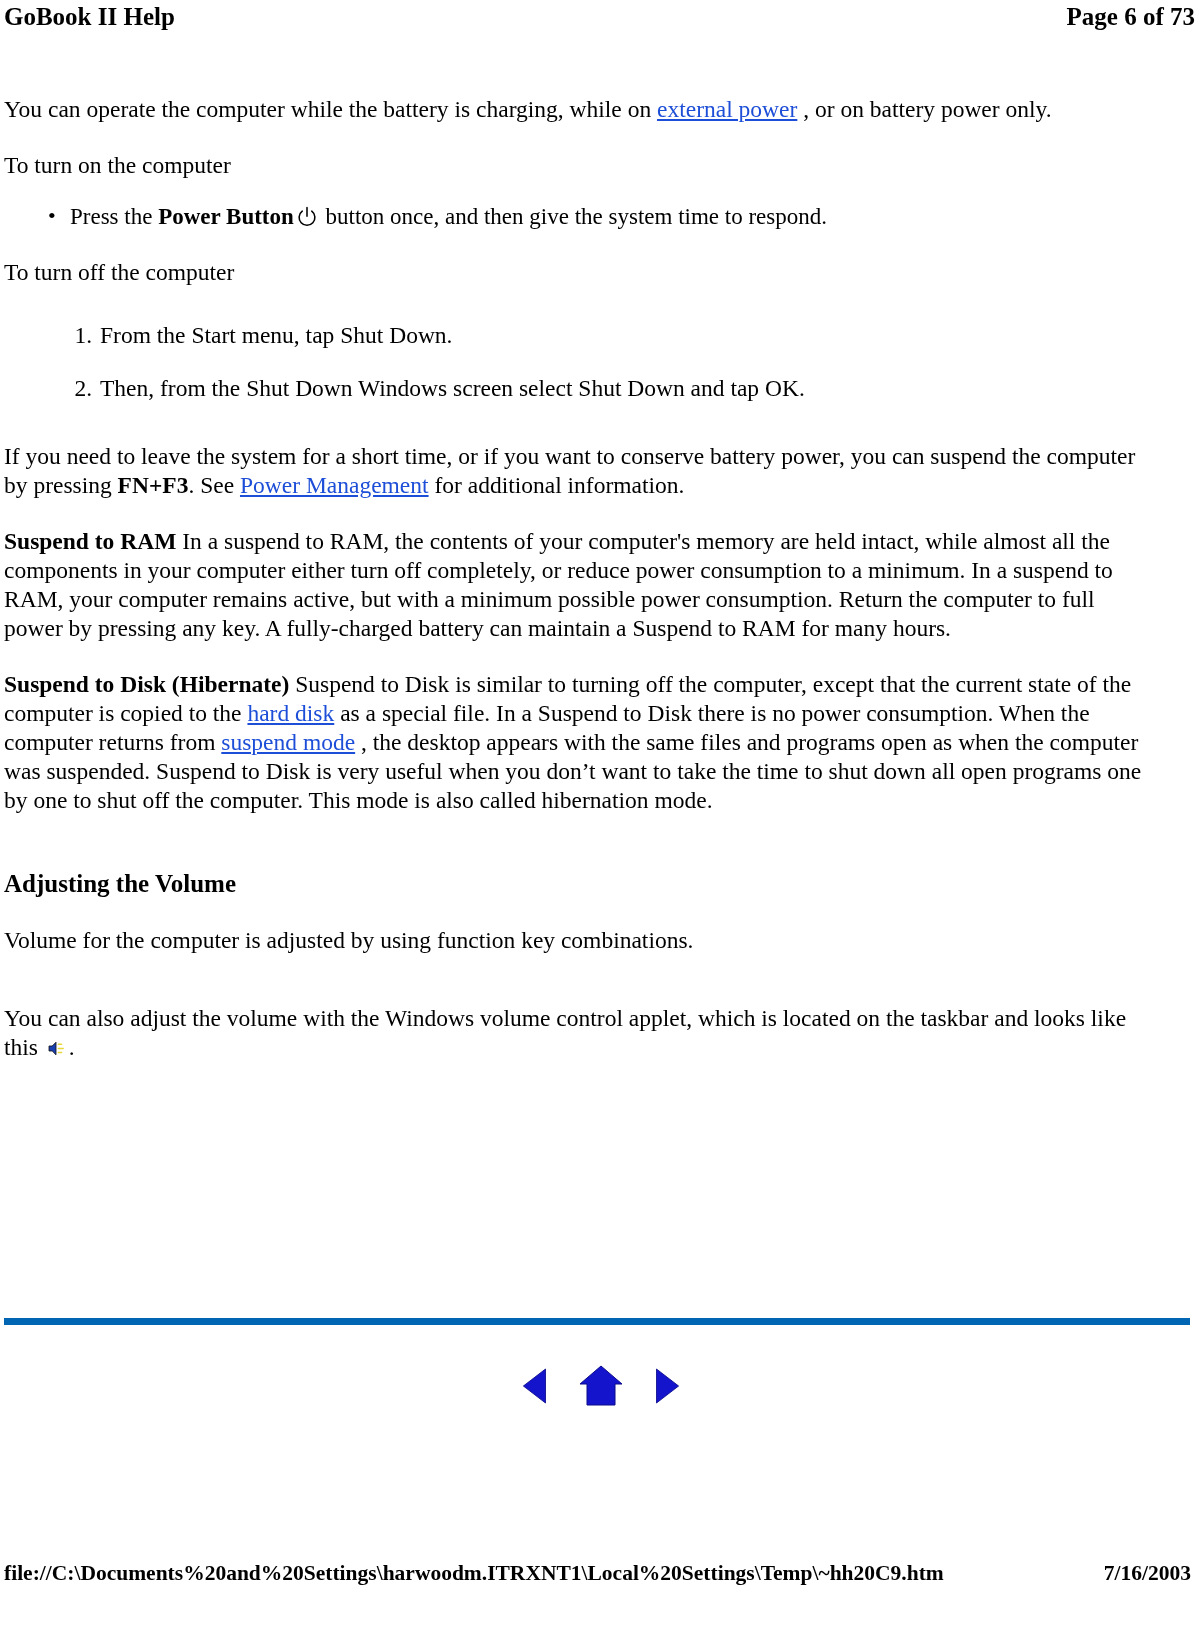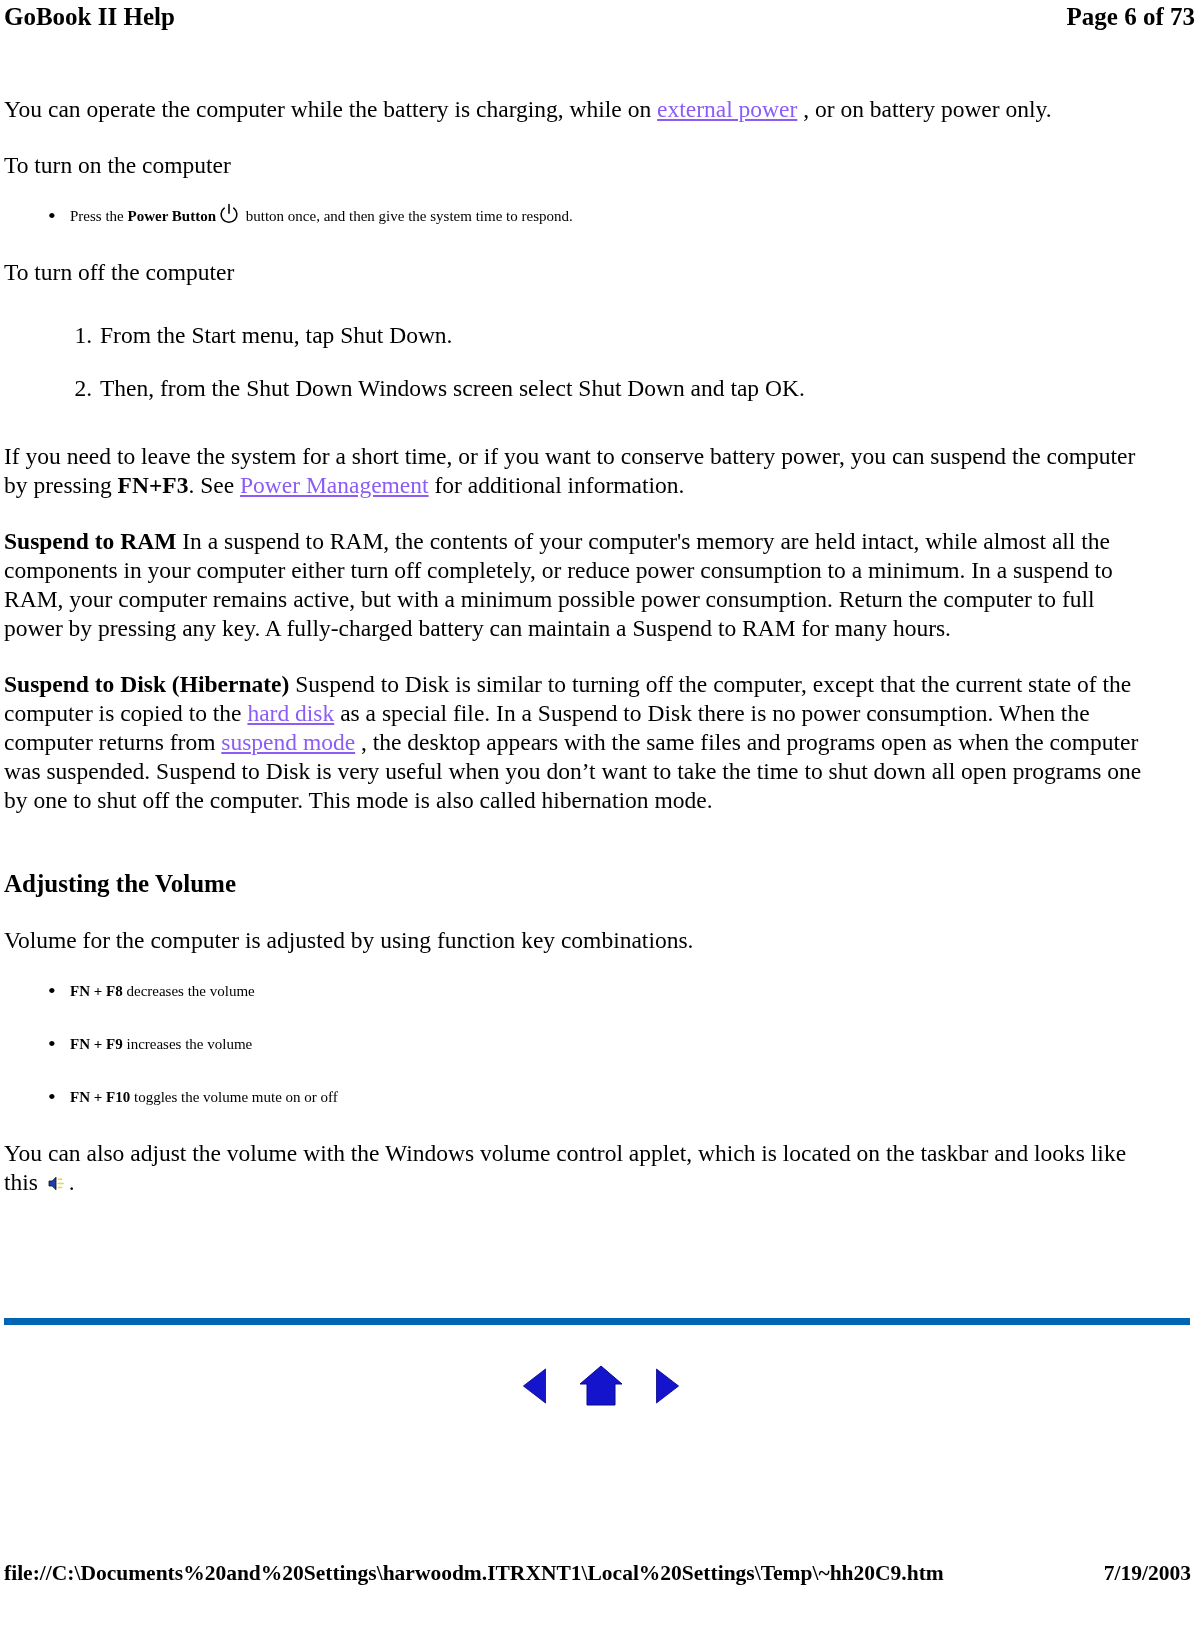--- a/index.html
+++ b/index.html
@@ -55,42 +55,42 @@
     font-size: 23.5px;
     line-height: 29px;
     margin: 0 0 0 0;
     padding: 0;
     text-align: left;
   }
   .spacer-lg { height: 27px; }
   .spacer-md { height: 22px; }
 
   a.doclink {
-    color: #8b5cf6;
+    color: #1d4ed8;
     text-decoration: underline;
   }
   .b { font-weight: bold; }
 
   h2.section-heading {
     font-size: 25px;
     font-weight: bold;
     margin: 0;
     padding: 0;
     line-height: 30px;
     font-family: "Liberation Serif", "DejaVu Serif", serif;
   }
 
   
   ul.bullets {
     margin: 0;
     padding: 0 0 0 44px;
     list-style: none;
   }
   ul.bullets > li {
-    font-size: 15px;
+    font-size: 23px;
     line-height: 29px;
     position: relative;
     padding-left: 22px;
     margin: 0;
   }
   ul.bullets > li::before {
     content: "\2022";
     position: absolute;
     left: 0;
     top: -1px;
@@ -239,25 +239,20 @@
     <div class="spacer-lg"></div>
 
     <h2 class="section-heading">Adjusting the Volume</h2>
 
     <div class="spacer-lg"></div>
 
     <p class="para">Volume for the computer is adjusted by using function key combinations.</p>
 
     <div class="spacer-md"></div>
 
-    <ul class="bullets">
-      <li><span class="b">FN + F8</span><span> decreases the volume</span></li>
-      <li class="li-spaced" style="margin-top:24px;"><span class="b">FN + F9</span><span> increases the volume</span></li>
-      <li class="li-spaced" style="margin-top:24px;"><span class="b">FN + F10</span><span>  toggles the volume mute on or off</span></li>
-    </ul>
 
     <div class="spacer-lg"></div>
 
     <p class="para"><span>You can also adjust the volume with the Windows volume control applet, which is located on the taskbar and looks like this </span><span class="volume-icon"><svg viewBox="0 0 21 19" width="21" height="19" aria-hidden="true">
             <rect x="0" y="0" width="21" height="19" fill="#ffffff"></rect>
             <path d="M3 7 L6.2 7 L10 3.2 L10 15.8 L6.2 12 L3 12 Z" fill="#1a3fb0" stroke="#101010" stroke-width="0.8" stroke-linejoin="round"></path>
             <path d="M12.4 5.3 L15.6 5.3" stroke="#e8d83a" stroke-width="1.5" stroke-linecap="round"></path>
             <path d="M12.4 9.4 L17.2 9.4" stroke="#e8d83a" stroke-width="1.5" stroke-linecap="round"></path>
             <path d="M12.4 13.5 L15.6 13.5" stroke="#e8d83a" stroke-width="1.5" stroke-linecap="round"></path>
           </svg></span><span>.</span></p>
@@ -282,16 +277,16 @@
     </span>
     <span class="nav-btn" title="Next">
       <svg viewBox="0 0 40 46" width="34" height="40" aria-hidden="true">
         <polygon points="10,3 10,43 36,23" fill="#1414CC" stroke="#0b0b8c" stroke-width="1"></polygon>
       </svg>
     </span>
   </div>
 
   <div class="page-footer">
     <div class="footer-path">file://C:\Documents%20and%20Settings\harwoodm.ITRXNT1\Local%20Settings\Temp\~hh20C9.htm</div>
-    <div class="footer-date">7/19/2003</div>
+    <div class="footer-date">7/16/2003</div>
   </div>
 
 </div>
 
 </body></html>

